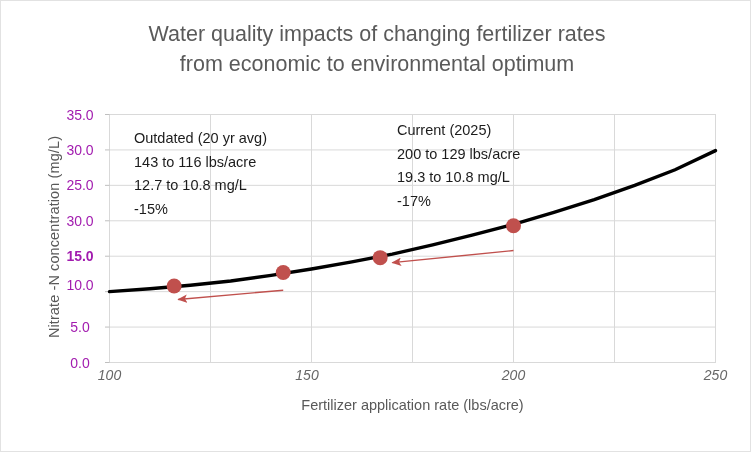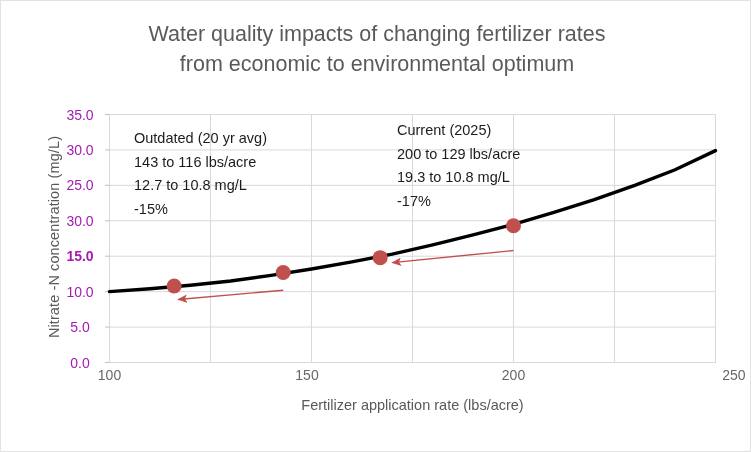--- a/index.html
+++ b/index.html
@@ -69,20 +69,21 @@
     height: 452px;
   }
   .x-tick-label {
     position: absolute;
     top: 366px;
     width: 60px;
     margin-left: -30px;
     text-align: center;
     font-size: 14px;
     color: #676767;
+    font-style: italic;
   }
   .plot-svg {
     position: absolute;
     left: 0;
     top: 0;
   }
   .annotation {
     position: absolute;
     font-size: 14.5px;
     line-height: 23.5px;
@@ -100,32 +101,32 @@
   <div class="chart-title">Water quality impacts of changing fertilizer rates
 from economic to environmental optimum</div>
 
   <div class="y-axis-title">Nitrate -N concentration (mg/L)</div>
 
   <div class="x-axis-title">Fertilizer application rate (lbs/acre)</div>
 
   <div class="y-tick-wrap" id="ytick-host">
       <div class="y-tick-label" style="top: 361.5px;">0.0</div>
       <div class="y-tick-label" style="top: 326.071px;">5.0</div>
-      <div class="y-tick-label" style="top: 291px;">10.0</div>
+      <div class="y-tick-label" style="top: 284px;">10.0</div>
       <div class="y-tick-label" style="top: 255.214px; font-weight: bold;">15.0</div>
       <div class="y-tick-label" style="top: 219.786px;">30.0</div>
       <div class="y-tick-label" style="top: 184.357px;">25.0</div>
       <div class="y-tick-label" style="top: 148.929px;">30.0</div>
       <div class="y-tick-label" style="top: 113.5px;">35.0</div>
     </div>
   <div id="xtick-host">
       <div class="x-tick-label" style="left: 108.5px;">100</div>
       <div class="x-tick-label" style="left: 306px;">150</div>
       <div class="x-tick-label" style="left: 512.5px;">200</div>
-      <div class="x-tick-label" style="left: 714.5px; text-align: right;">250</div>
+      <div class="x-tick-label" style="left: 714.5px;">250</div>
     </div>
 
   <svg class="plot-svg" id="plot-svg" width="751" height="452">
     <defs>
       <marker id="arrowhead" markerWidth="7" markerHeight="6" refX="6.4" refY="3" orient="auto" markerUnits="strokeWidth">
         <path d="M7,3 L0,0 L1.6,3 L0,6 Z" fill="#c0504d"></path>
       </marker>
     </defs>
     <g id="gridlines">
         <line x1="108.5" x2="714.5" y1="361.5" y2="361.5" stroke="#d9d9d9" stroke-width="1"></line>

